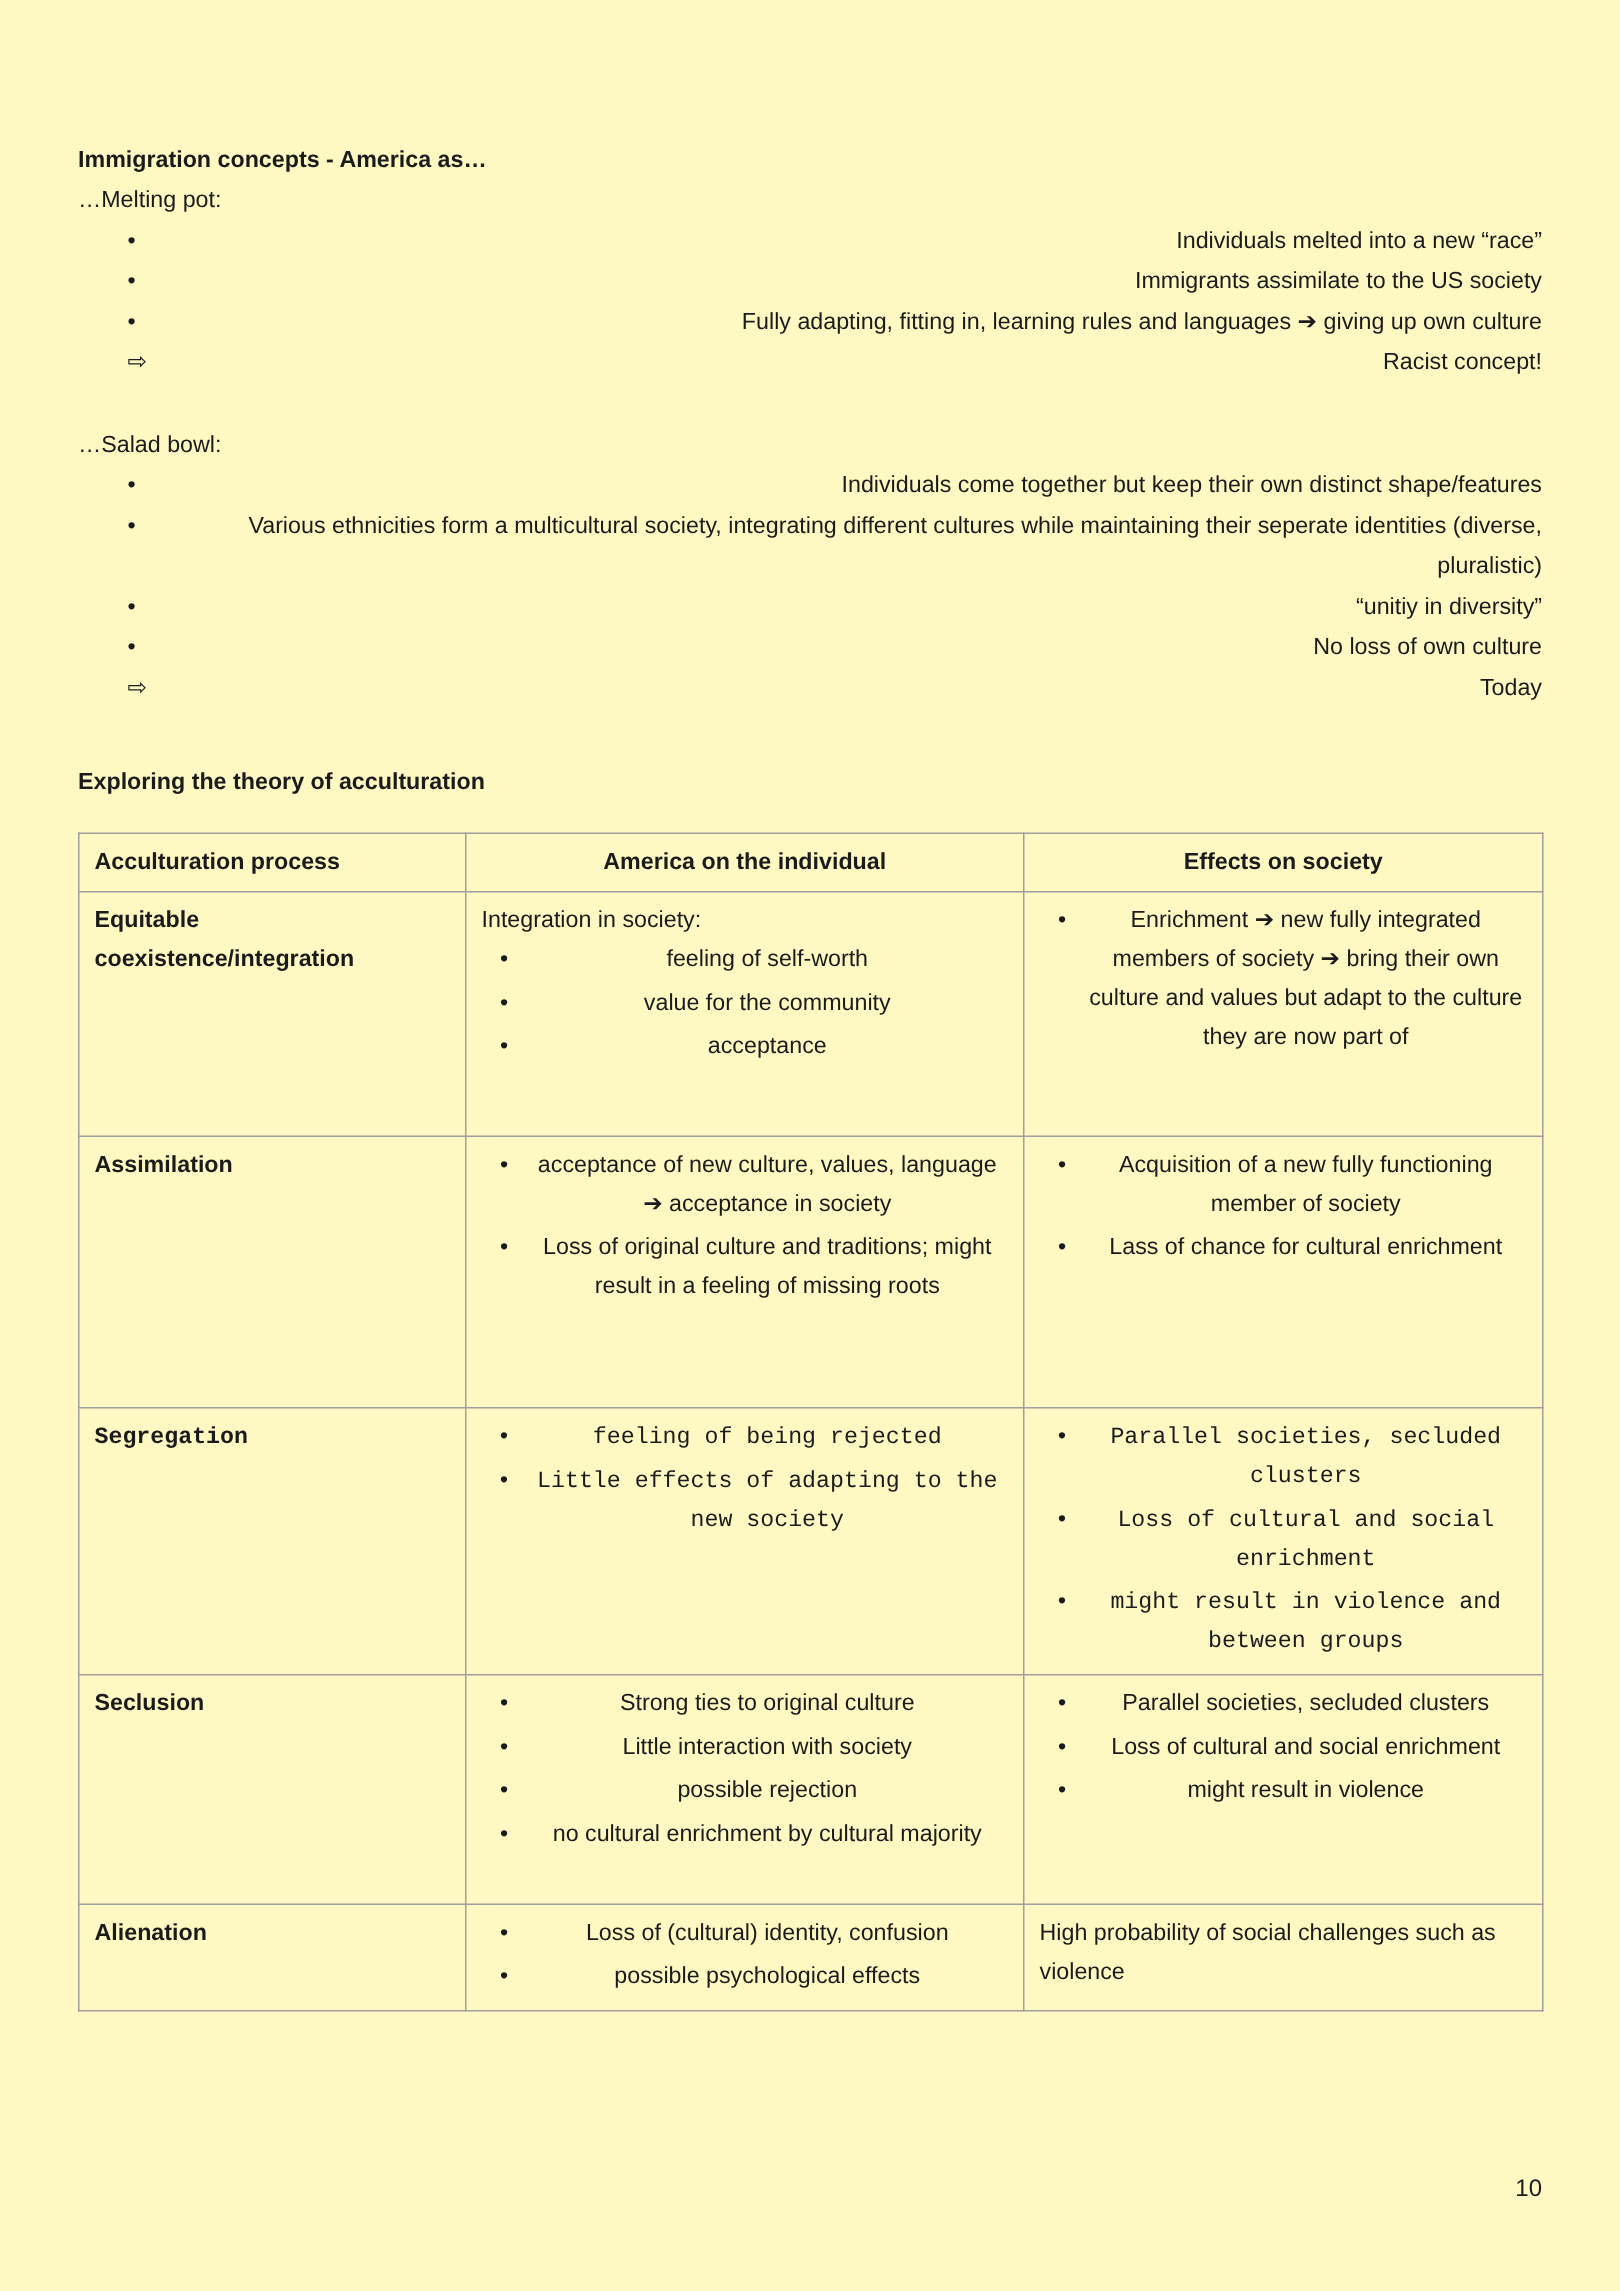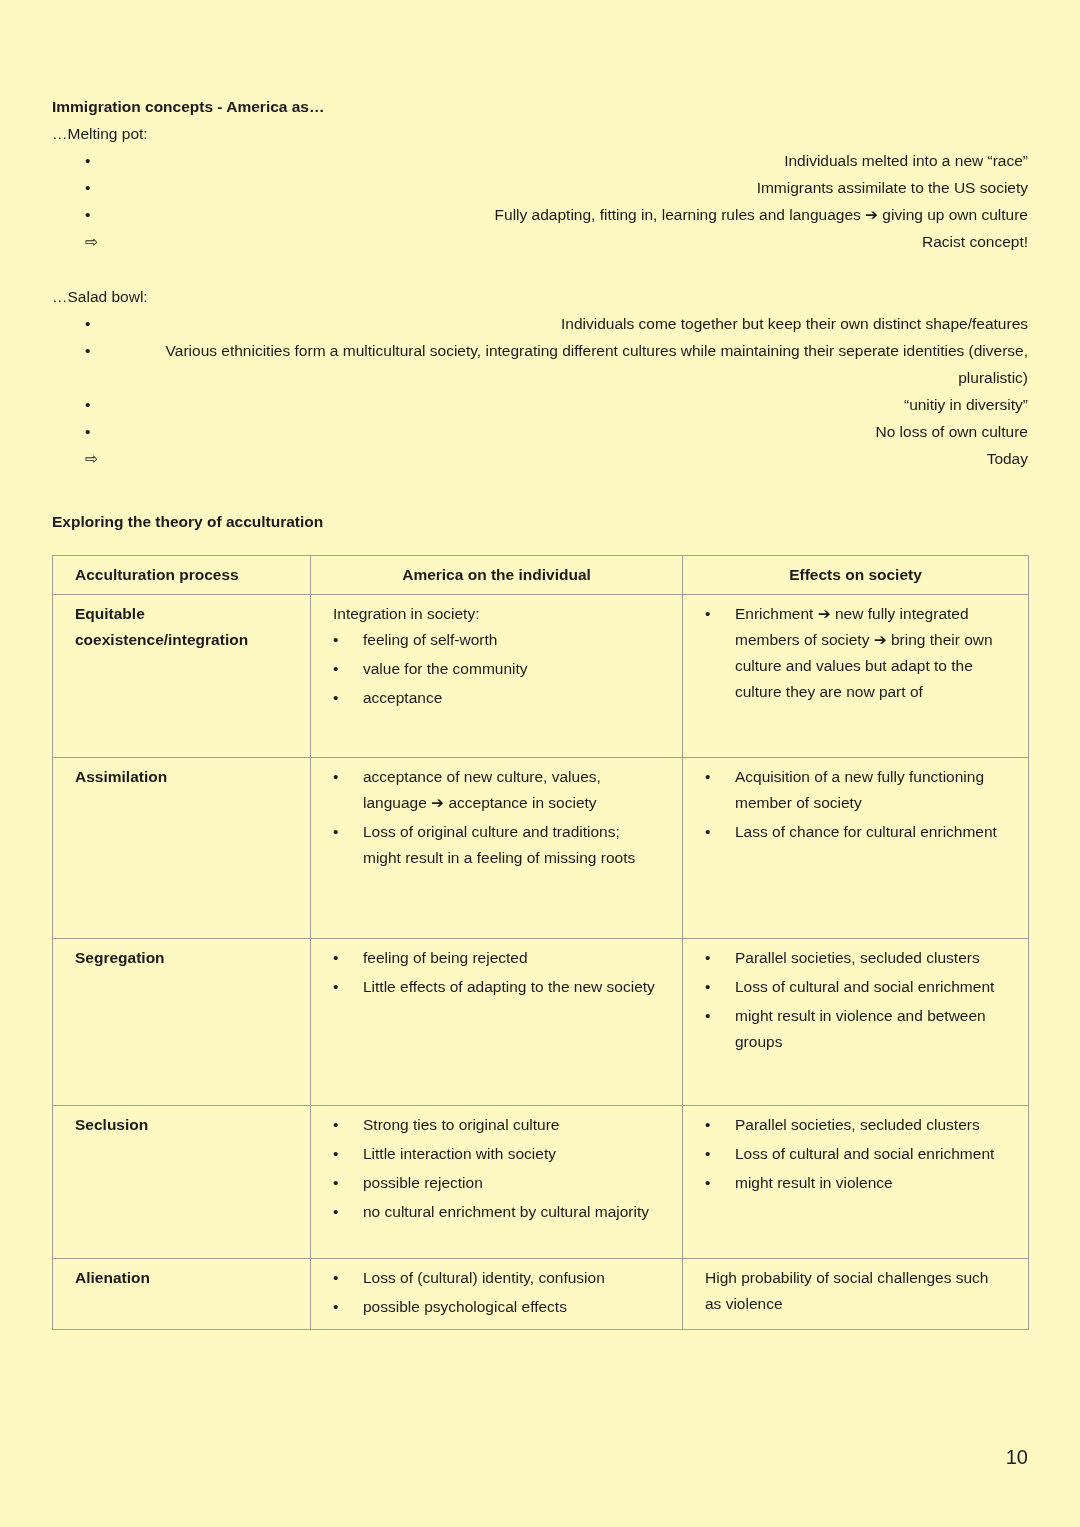--- a/index.html
+++ b/index.html
@@ -47,44 +47,44 @@
     table-layout: fixed;
   }
   table.acc col.c1 { width: 258px; }
   table.acc col.c2 { width: 372px; }
   table.acc col.c3 { width: 346px; }
   table.acc th, table.acc td {
     border: 1px solid #9e9e9e;
     vertical-align: top;
     font-size: 15.5px;
     line-height: 26px;
-    padding: 6px 22px;
+    padding: 6px 10px;
   }
   table.acc thead tr { height: 37px; }
   table.acc th { font-weight: bold; text-align: center; }
   table.acc th.left { text-align: left; }
   tr.r1 { height: 163px; }
   tr.r2 { height: 181px; }
-  tr.r3 { height: 167px; }
+  tr.r3 { height: 167px; font-family: Liberation Mono, monospace; }
   tr.r4 { height: 153px; }
   tr.r5 { height: 55px; }
   td.process { font-weight: bold; }
 
   ul.cell-list { list-style: none; }
-  ul.cell-list li { display: flex; margin-bottom: 3px; }
+  ul.cell-list li { display: flex; margin-bottom: 3px; text-align: center; }
   ul.cell-list .marker { flex: 0 0 30px; }
   ul.cell-list .text { flex: 1; }
   .cell-intro { }
   .cell-plain { }
 
   .page-number {
     position: absolute;
     right: 52px;
     bottom: 58px;
-    font-size: 20px;
+    font-size: 16px;
   }
 </style>
 </head>
 <body>
 
 <div class="page">
   <div class="content">
 
     <p class="doc-title">Immigration concepts - America as…</p>
 

